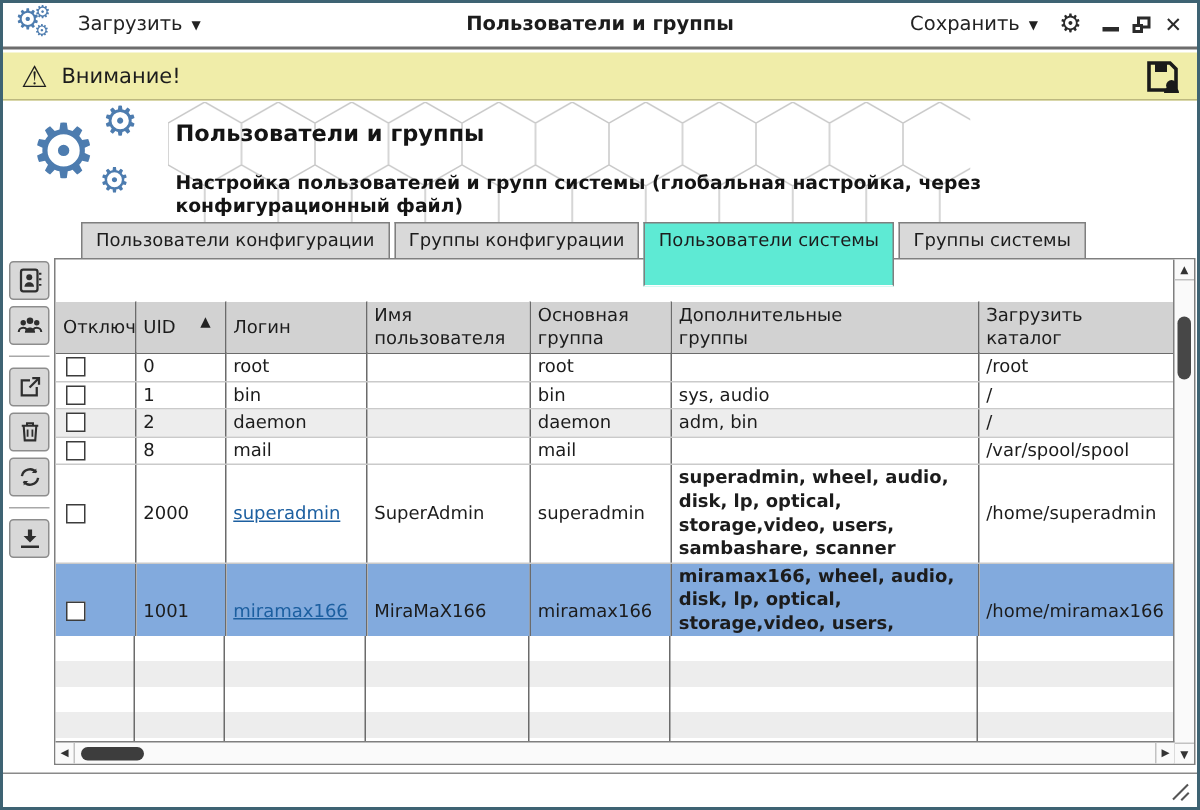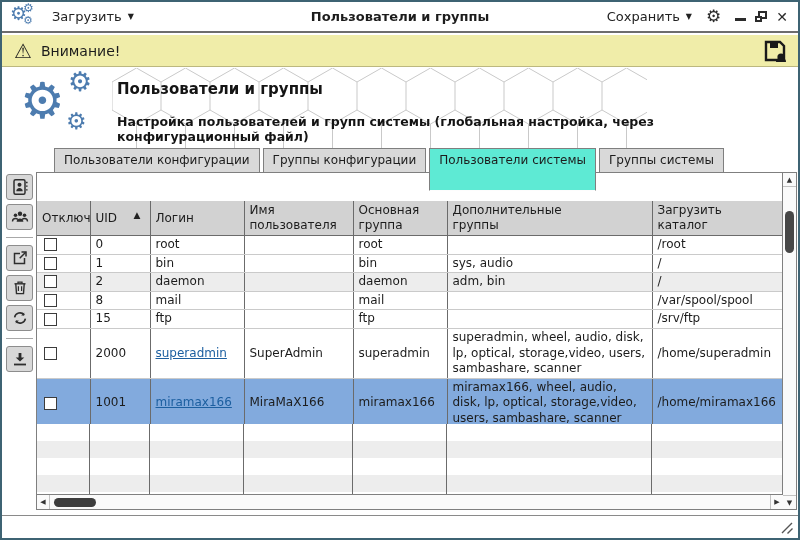--- a/index.html
+++ b/index.html
@@ -54,21 +54,21 @@
   .tool-btn { width:27px; height:26px; margin-bottom:4px; background:#d8d8d8; border:1px solid #8d8d8d; border-radius:3px; display:flex; align-items:center; justify-content:center; cursor:pointer; }
   .tool-sep { width:27px; height:1px; background:#a8a8a8; margin:3px 0 7px; }
 
   
   .panel { position:absolute; left:34px; top:170px; width:761px; height:338px; border:1px solid #7f7f7f; background:#fff; }
   .content { position:absolute; left:0; top:0; width:745px; height:321px; overflow:hidden; }
   table { border-collapse:collapse; table-layout:fixed; width:745px;margin-top:28px; }
   th { background:#d2d2d2; border:1px solid #6b6b6b; border-top:none; font-weight:normal; font-size:12px; text-align:left; padding:2px 5px; white-space:pre-line; line-height:1.25; height:34px; vertical-align:middle; position:relative; }
   th:first-child { border-left:none; }
   td { border-right:1px solid #6b6b6b; border-bottom:1px solid #cacaca; font-size:12px; padding:1px 5px; vertical-align:middle; line-height:1.3; overflow:hidden; white-space:nowrap; }
-  td.wrap { white-space:normal; }
+  td.wrap { white-space:normal;font-weight:bold; }
   td:last-child, th:last-child { border-right:none; }
   tr.small td { height:17px; }
   tr.big td { height:49px; }
   tr.gray { background:#ededed; }
   tr.selected { background:#82aadd; }
   .sort-arrow { position:absolute; right:9px; top:9px; font-size:9px; color:#222; }
   .cb { width:13px; height:13px; border:1.5px solid #3c3c3c; background:#fff; margin-left:2px; cursor:pointer; }
   .link { color:#1c5fa0; text-decoration:underline; cursor:pointer; }
 
   .filler { position:absolute; left:0; top:251px; width:745px; height:70px;
@@ -284,31 +284,20 @@
             <td>
                 <div class="cb"></div>
               </td>
             <td>8</td>
             <td>mail</td>
             <td></td>
             <td>mail</td>
             <td></td>
             <td>/var/spool/spool</td>
           </tr>
-          <tr class="small">
-            <td>
-                <div class="cb"></div>
-              </td>
-            <td>15</td>
-            <td>ftp</td>
-            <td></td>
-            <td>ftp</td>
-            <td></td>
-            <td>/srv/ftp</td>
-          </tr>
           <tr class="big">
             <td>
                 <div class="cb"></div>
               </td>
             <td>2000</td>
             <td><span class="link">superadmin</span></td>
             <td>SuperAdmin</td>
             <td>superadmin</td>
             <td class="wrap">superadmin, wheel, audio, disk, lp, optical, storage,video, users, sambashare, scanner</td>
             <td>/home/superadmin</td>

